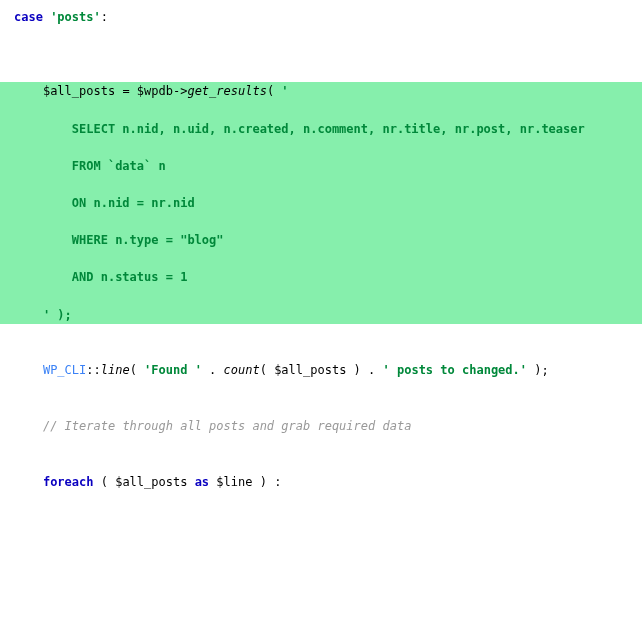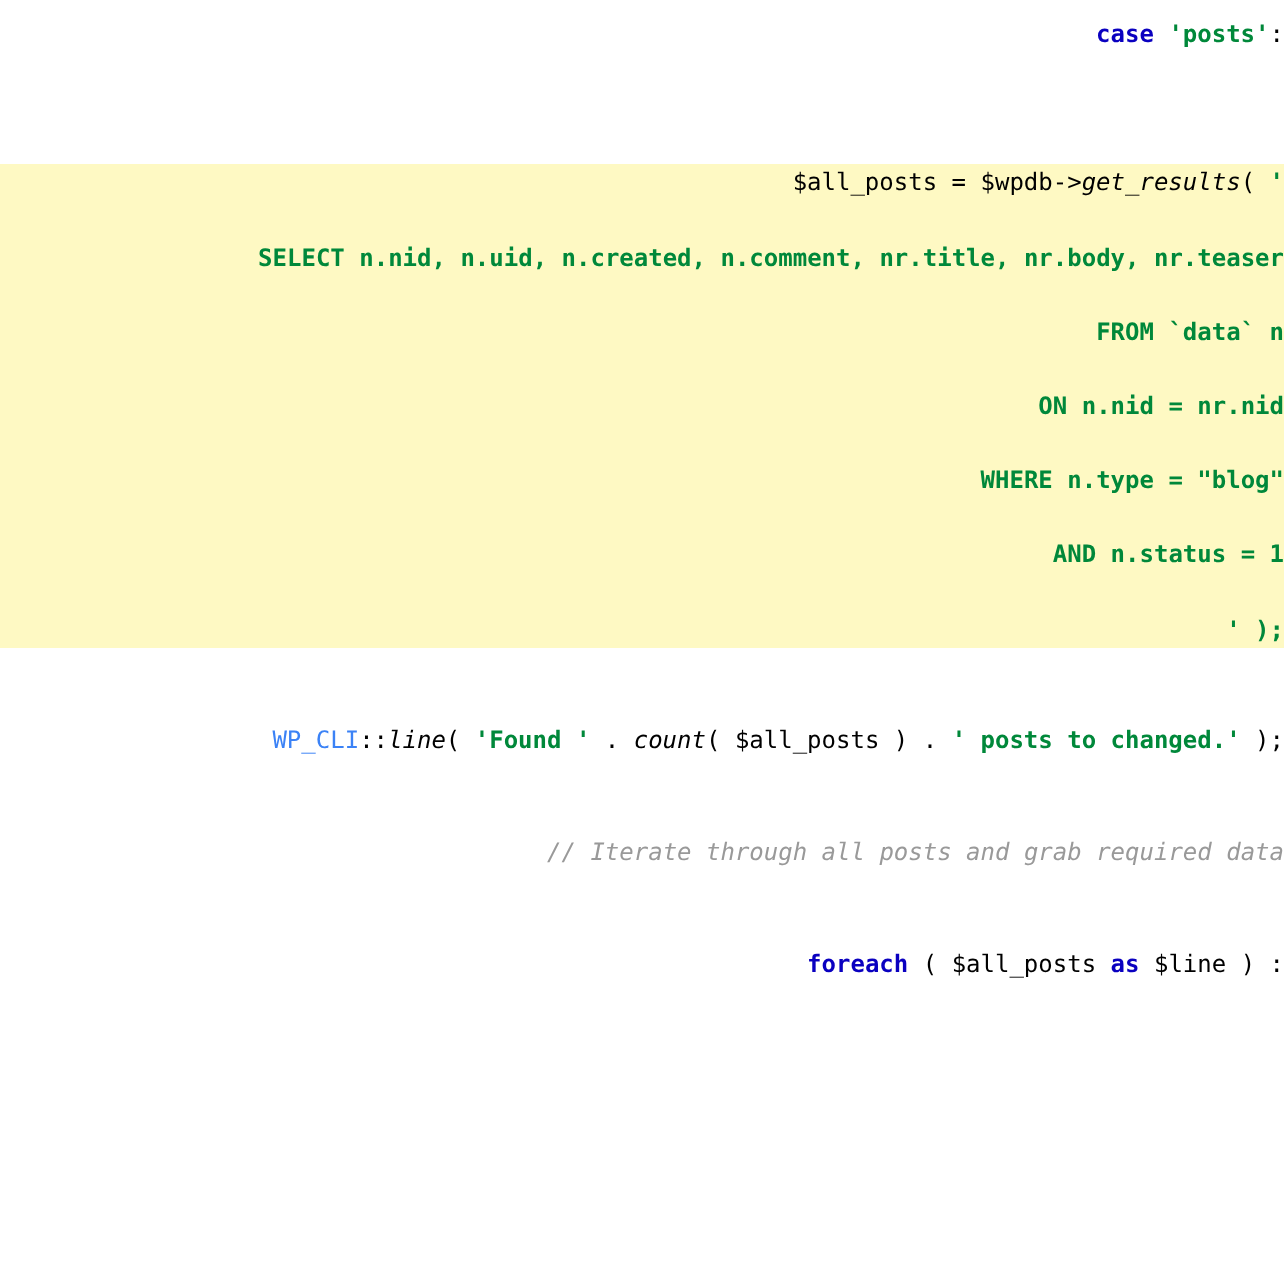--- a/index.html
+++ b/index.html
@@ -17,36 +17,36 @@
     padding: 8px 0 8px 14px;
     white-space: pre;
   }
   .kw    { color: #0a00c0; font-weight: bold; }   
   .str   { color: #00883a; font-weight: bold; }   
   .var   { color: #000000; }                       
   .com   { color: #999999; font-style: italic; }                       
   .fn    { color: #000000; font-style: italic; }
   .cls   { color: #3b82f6; }
   .hl {
-    background: #fef9c3;
+    background: #86efac;
     display: block;
     margin-left: -14px;
     padding-left: 14px;
     margin-right: 0;
   }
-  .line { display: block; text-align: right; }
+  .line { display: block; }
 </style>
 </head>
 <body>
 
 <pre><span class="line"><span class="kw">case</span> <span class="str">'posts'</span><span>:</span></span>
 <span class="line"></span>
 <span class="line"></span>
 <span class="hl"><span class="line">    <span class="var">$all_posts</span><span> = </span><span class="var">$wpdb</span><span>-&gt;</span><span class="fn">get_results</span><span>( </span><span class="str">'</span></span>
-<span class="line"><span class="str">        SELECT n.nid, n.uid, n.created, n.comment, nr.title, nr.body, nr.teaser</span></span>
+<span class="line"><span class="str">        SELECT n.nid, n.uid, n.created, n.comment, nr.title, nr.post, nr.teaser</span></span>
 <span class="line"><span class="str">        FROM `data` n</span></span>
 <span class="line"><span class="str">        ON n.nid = nr.nid</span></span>
 <span class="line"><span class="str">        WHERE n.type = "blog"</span></span>
 <span class="line"><span class="str">        AND n.status = 1</span></span>
 <span class="line"><span class="str">    ' );</span></span></span>
 <span class="line"></span>
 <span class="line">    <span class="cls">WP_CLI</span><span>::</span><span class="fn">line</span><span>( </span><span class="str">'Found '</span><span> . </span><span class="fn">count</span><span>( </span><span class="var">$all_posts</span><span> ) . </span><span class="str">' posts to changed.'</span><span> );</span></span>
 <span class="line"></span>
 <span class="line">    <span class="com">// Iterate through all posts and grab required data</span></span>
 <span class="line"></span>

